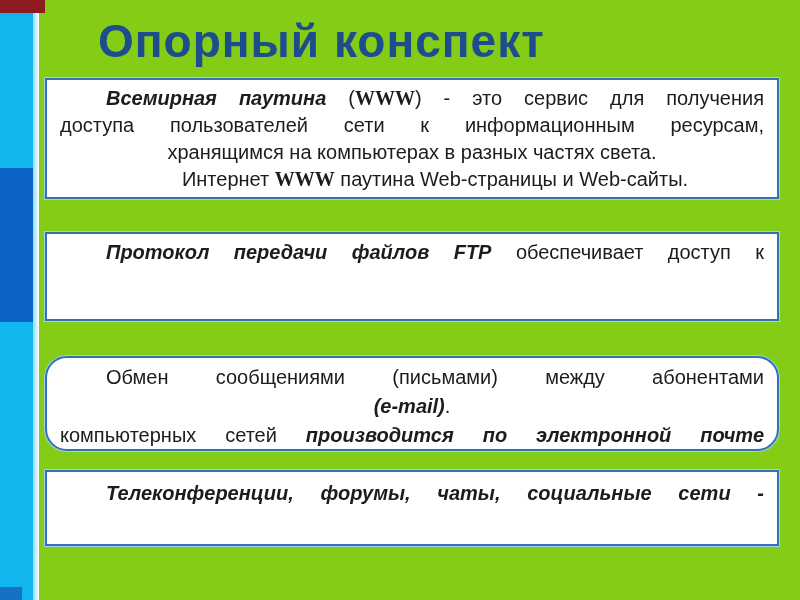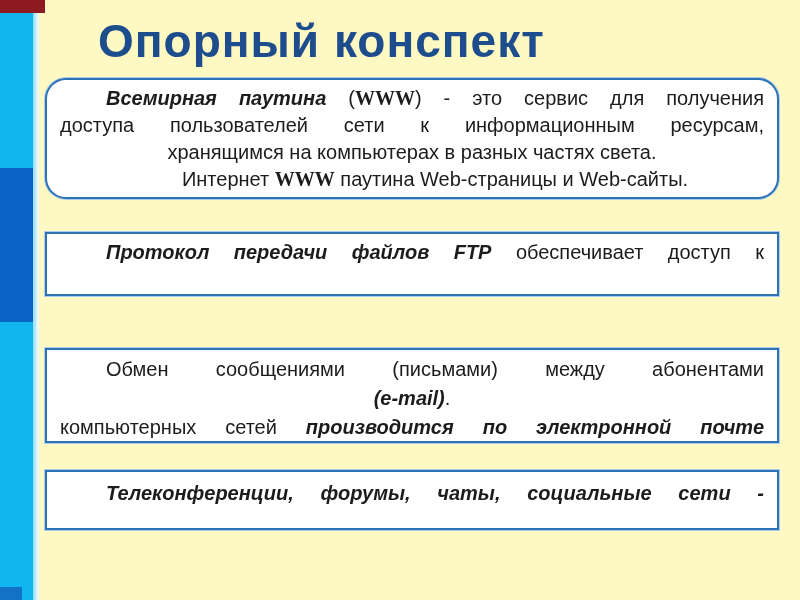--- a/index.html
+++ b/index.html
@@ -8,45 +8,45 @@
     --box-border-outer:#a9cdec;
     --stripe-light:#10b6ed;
     --stripe-dark:#0a63c5;
     --corner-red:#8d1b21;
     --corner-bottom-blue:#1372c6;
     --text:#1c1c1c;
   }
   html,body{margin:0;padding:0;}
   body{font-family:"Liberation Sans",sans-serif;background:#e8e8e8;}
   .slide{
-    position:relative;width:800px;height:600px;background:#fef9c3;
+    position:relative;width:800px;height:600px;background:#84cc16;
     overflow:hidden;color:var(--text);
   }
   .stripe-light{position:absolute;left:0;top:0;width:33px;height:600px;background:var(--stripe-light);}
   .stripe-edge{position:absolute;left:33px;top:0;width:6px;height:600px;
     background:linear-gradient(to right,#8edcf6,#ffffff);}
   .stripe-dark{position:absolute;left:0;top:168px;width:33px;height:154px;background:var(--stripe-dark);}
   .corner-red{position:absolute;left:0;top:0;width:45px;height:13px;background:var(--corner-red);}
   .corner-bottom{position:absolute;left:0;top:587px;width:22px;height:13px;background:var(--corner-bottom-blue);}
   .title{
     position:absolute;left:98px;top:14px;margin:0;
     font-size:46px;font-weight:700;letter-spacing:1px;color:var(--title);
     white-space:nowrap;
   }
   .text-box{
     position:absolute;left:45px;width:734px;box-sizing:border-box;
     background:#ffffff;border:2px solid var(--box-border);
     box-shadow:0 0 0 1px var(--box-border-outer);
     padding:5px 13px 0 13px;overflow:hidden;
     font-size:20px;
   }
-  .box-0{top:78px;height:121px;border-radius:21px;}
-  .box-1{top:232px;height:64px;}
-  .box-2{top:348px;height:95px;}
-  .box-3{top:470px;height:60px;}
+  .box-0{top:78px;height:121px;}
+  .box-1{top:232px;height:89px;}
+  .box-2{top:356px;height:95px;border-radius:22px;}
+  .box-3{top:470px;height:76px;}
   .box-0 .line{line-height:27px;}
   .box-1 .line{line-height:27px;}
   .box-2 .line{line-height:29px;}
   .box-3 .line{line-height:32px;}
   .line{white-space:normal;text-align:center;}
   .line.just{text-align:justify;text-align-last:justify;}
   .line.indent{text-indent:46px;}
   .seg-r{font-weight:400;font-style:normal;}
   .seg-bi{font-weight:700;font-style:italic;}
   .seg-sb{font-family:"Liberation Serif",serif;font-weight:700;font-style:normal;}

